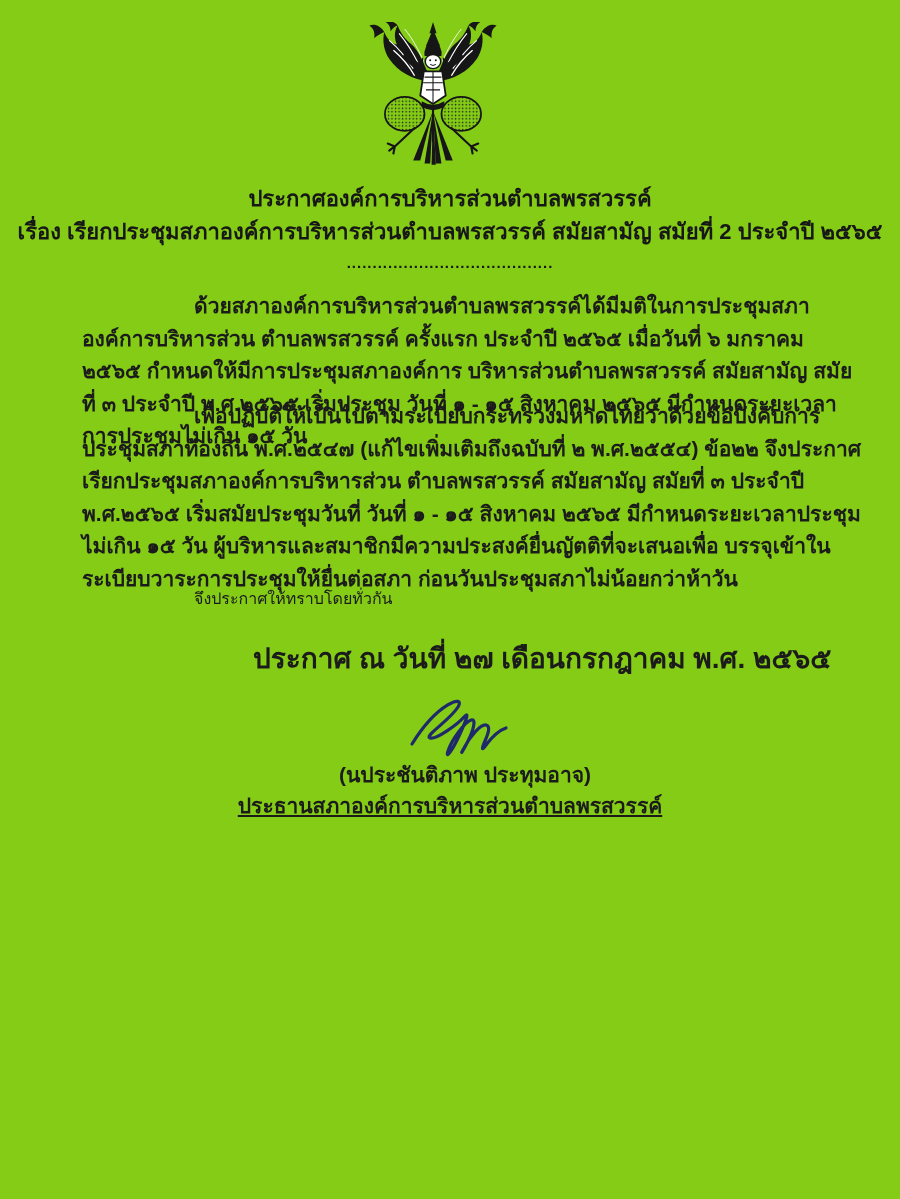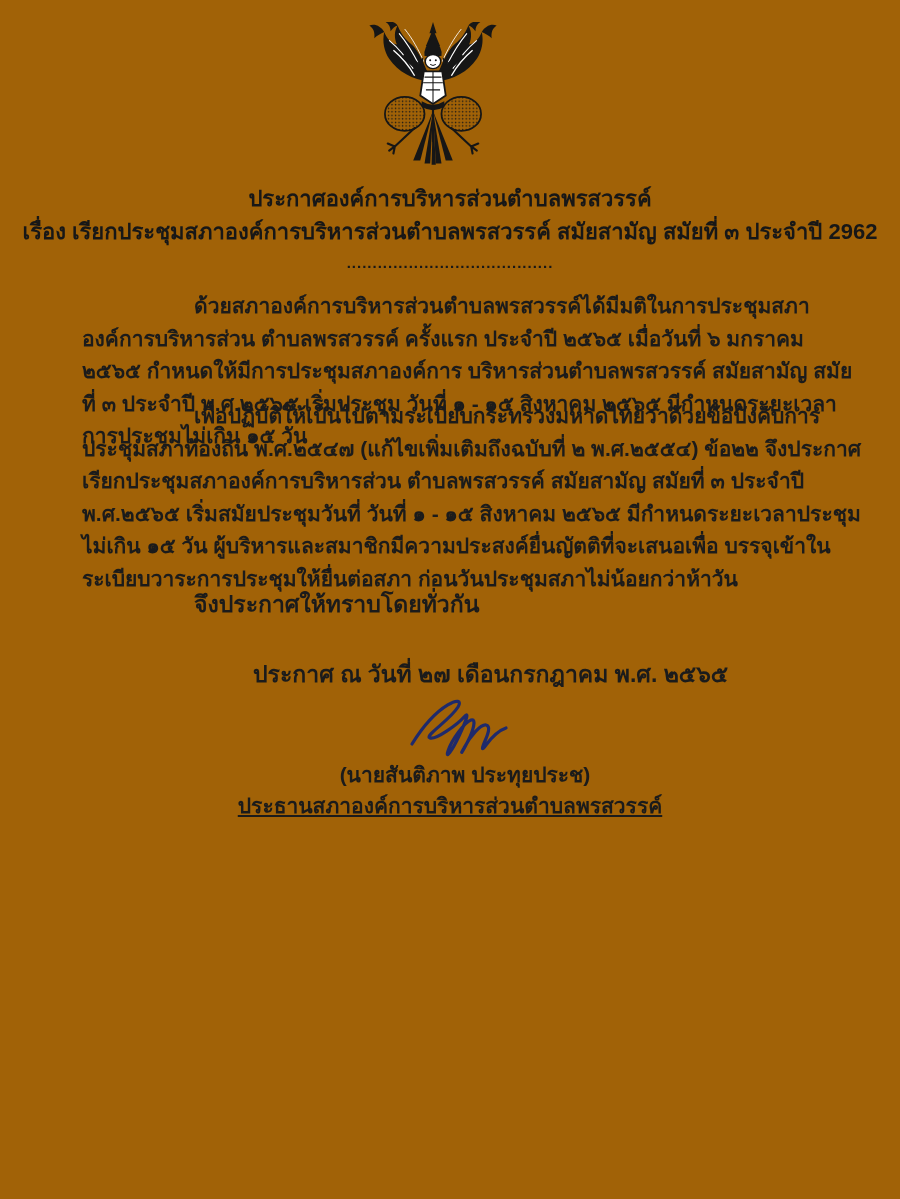--- a/index.html
+++ b/index.html
@@ -4,21 +4,21 @@
 <style>
   html, body {
     margin: 0;
     padding: 0;
     background: #ffffff;
   }
   .page {
     position: relative;
     width: 900px;
     height: 1199px;
-    background: #a16207;
+    background: #84cc16;
     font-family: "Liberation Sans", sans-serif;
     color: #1b1b1b;
     overflow: hidden;
   }
   .emblem {
     position: absolute;
     left: 362px;
     top: 22px;
     width: 142px;
     height: 152px;
@@ -56,34 +56,33 @@
     text-indent: 112px;
     color: #1b1b1b;
     margin-left: 20px;
   }
   .para-1 { top: 290px; }
   .para-2 { top: 400px; }
   .closing-line {
     position: absolute;
     left: 194px;
     top: 586px;
-    font-size: 23px;
-    font-weight: 700;
+    font-size: 16px;
+    font-weight: 400;
     color: #1b1b1b;
     white-space: nowrap;
   }
   .date-line {
     position: absolute;
     left: 253px;
     top: 636px;
-    font-size: 23px;
+    font-size: 28px;
     font-weight: 600;
     color: #1b1b1b;
     white-space: nowrap;
-    margin-top: 20px;
   }
   .signature {
     position: absolute;
     left: 398px;
     top: 694px;
     width: 118px;
     height: 70px;
   }
   .signatory-name {
     position: absolute;
@@ -152,30 +151,30 @@
         <path d="M100,126 L112,200 L104,200 Z"></path>
         <path d="M100,126 L128,196 L118,196 Z"></path>
       </g>
       <path d="M100,120 L100,170" stroke="#161616" stroke-width="3"></path>
       <path d="M74,150 L46,176 M46,176 L36,172 M46,176 L38,182 M46,176 L44,186" stroke="#161616" stroke-width="3" fill="none" stroke-linecap="round"></path>
       <path d="M126,150 L154,176 M154,176 L164,172 M154,176 L162,182 M154,176 L156,186" stroke="#161616" stroke-width="3" fill="none" stroke-linecap="round"></path>
     </svg>
   </div>
 
   <div class="title-line title-1">ประกาศองค์การบริหารส่วนตำบลพรสวรรค์</div>
-  <div class="title-line title-2">เรื่อง  เรียกประชุมสภาองค์การบริหารส่วนตำบลพรสวรรค์ สมัยสามัญ สมัยที่ ๓ ประจำปี 2962</div>
+  <div class="title-line title-2">เรื่อง  เรียกประชุมสภาองค์การบริหารส่วนตำบลพรสวรรค์ สมัยสามัญ สมัยที่ 2 ประจำปี ๒๕๖๕</div>
   <div class="divider-dots">........................................</div>
 
   <div class="body-para para-1">ด้วยสภาองค์การบริหารส่วนตำบลพรสวรรค์ได้มีมติในการประชุมสภาองค์การบริหารส่วน ตำบลพรสวรรค์ ครั้งแรก ประจำปี ๒๕๖๕ เมื่อวันที่ ๖ มกราคม ๒๕๖๕  กำหนดให้มีการประชุมสภาองค์การ บริหารส่วนตำบลพรสวรรค์ สมัยสามัญ สมัยที่ ๓ ประจำปี พ.ศ.๒๕๖๕ เริ่มประชุม วันที่ ๑ - ๑๕  สิงหาคม ๒๕๖๕  มีกำหนดระยะเวลาการประชุมไม่เกิน ๑๕ วัน</div>
   <div class="body-para para-2">เพื่อปฏิบัติให้เป็นไปตามระเบียบกระทรวงมหาดไทยว่าด้วยข้อบังคับการประชุมสภาท้องถิ่น พ.ศ.๒๕๔๗ (แก้ไขเพิ่มเติมถึงฉบับที่ ๒ พ.ศ.๒๕๕๔) ข้อ๒๒ จึงประกาศเรียกประชุมสภาองค์การบริหารส่วน ตำบลพรสวรรค์ สมัยสามัญ สมัยที่ ๓ ประจำปี พ.ศ.๒๕๖๕  เริ่มสมัยประชุมวันที่ วันที่ ๑ - ๑๕  สิงหาคม ๒๕๖๕  มีกำหนดระยะเวลาประชุมไม่เกิน ๑๕ วัน  ผู้บริหารและสมาชิกมีความประสงค์ยื่นญัตติที่จะเสนอเพื่อ บรรจุเข้าในระเบียบวาระการประชุมให้ยื่นต่อสภา ก่อนวันประชุมสภาไม่น้อยกว่าห้าวัน</div>
 
   <div class="closing-line">จึงประกาศให้ทราบโดยทั่วกัน</div>
   <div class="date-line">ประกาศ ณ  วันที่ ๒๗   เดือนกรกฎาคม   พ.ศ. ๒๕๖๕</div>
 
   <div class="signature">
     <svg viewBox="0 0 118 70" width="118" height="70" aria-hidden="true">
       <path d="M14,50 C40,8 68,0 60,13 C52,26 26,42 32,44 C38,46 60,30 66,23 C72,16 68,27 61,42 C54,57 47,66 50,57 C54,45 67,28 73,26 C79,24 75,37 70,47 C65,57 61,63 66,54 C72,42 83,30 88,31 C93,32 90,40 87,47 C84,54 83,58 88,51 C94,43 102,36 108,34" stroke="#1f2a6b" stroke-width="3.2" fill="none" stroke-linecap="round" stroke-linejoin="round"></path>
     </svg>
   </div>
-  <div class="signatory-name">(นายสันติภาพ  ประทุยประช)</div>
+  <div class="signatory-name">(นประชันติภาพ  ประทุมอาจ)</div>
   <div class="signatory-title">ประธานสภาองค์การบริหารส่วนตำบลพรสวรรค์</div>
 
 </div>
 
 </body></html>

